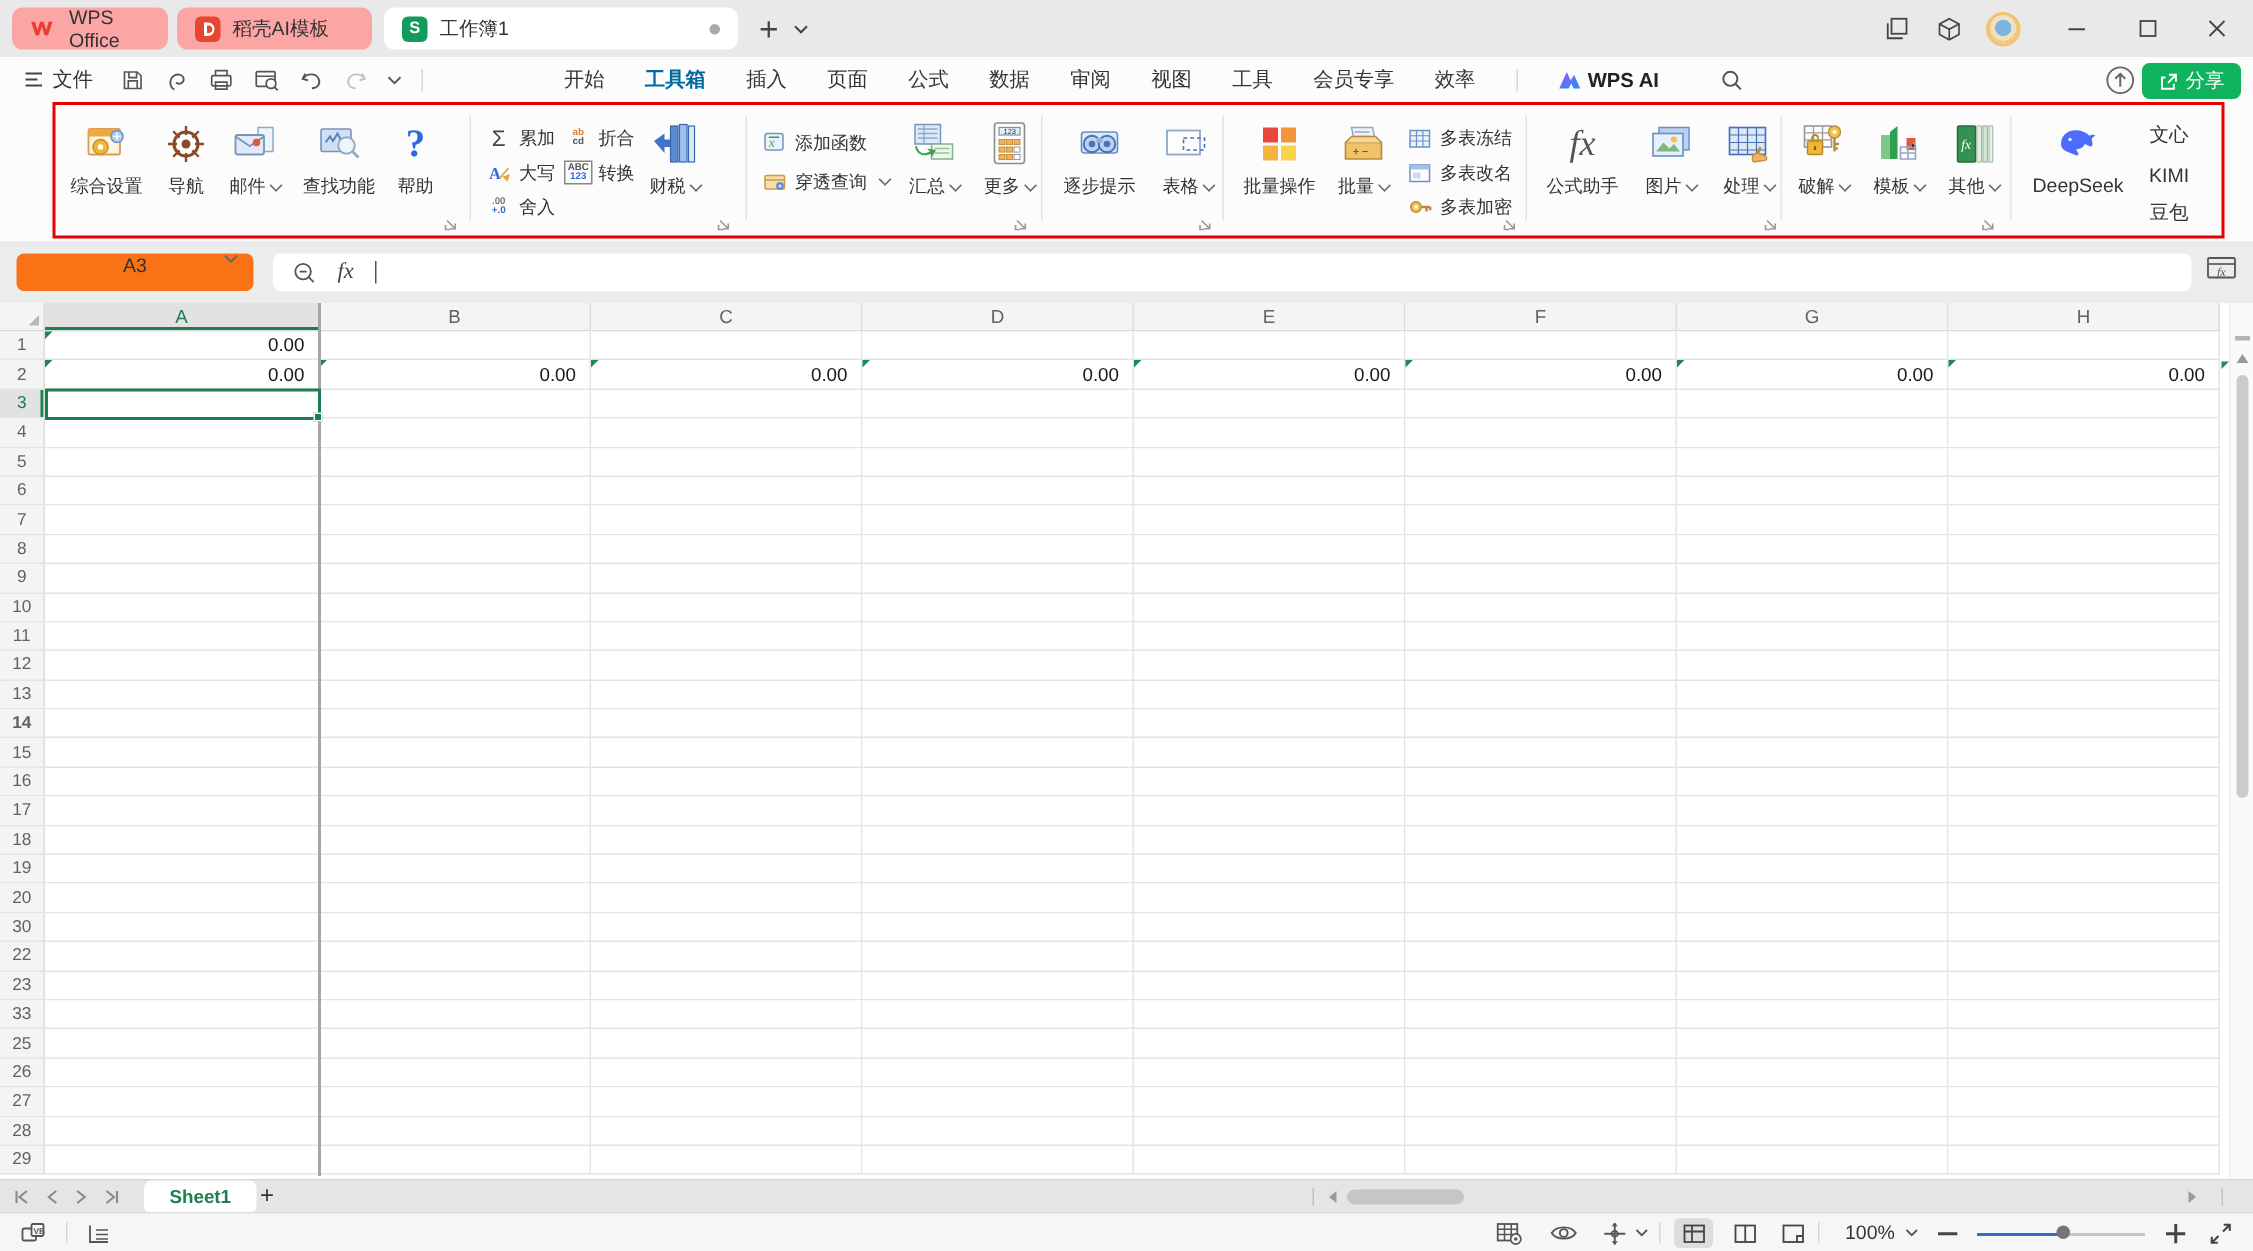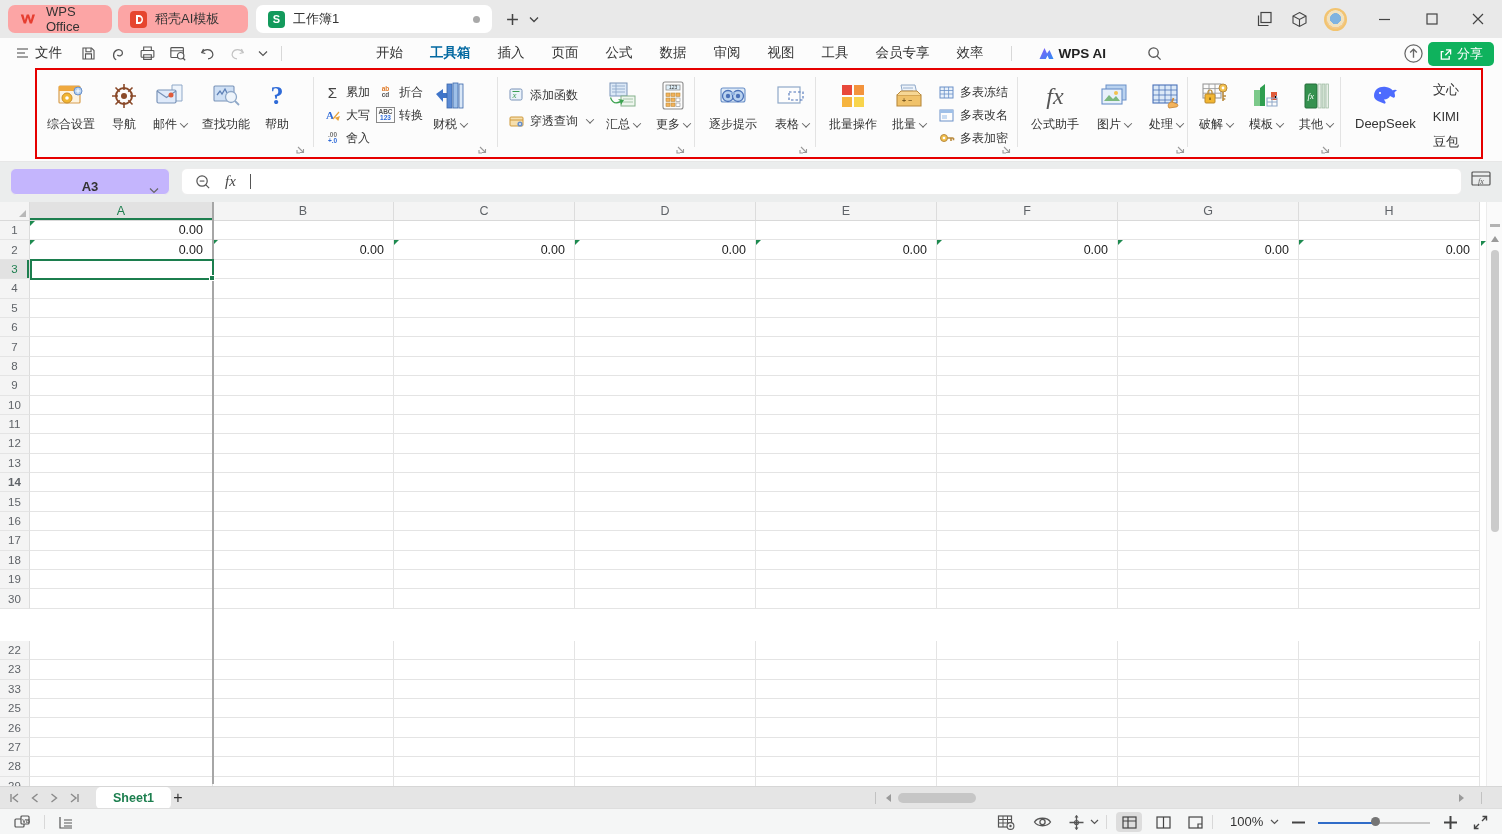--- a/index.html
+++ b/index.html
@@ -37,21 +37,21 @@
   .vstack { display:flex; flex-direction:column; gap:3px; padding-top:4px; }
   .rsmall { display:flex; align-items:center; gap:5px; font-size:12px; color:#333; height:20px; white-space:nowrap; }
   .sicon { width:17px; height:15px; display:flex; align-items:center; justify-content:center; font-size:13px; color:#444; }
   .chev { display:inline-block; width:6px; height:6px; border-right:1.3px solid #666; border-bottom:1.3px solid #666; transform:rotate(45deg) translate(-1px,-1px); margin-left:4px; }
   .rsep { position:absolute; top:10px; width:1px; height:70px; background:#e3e3e3; }
   .launcher { position:absolute; top:78px; }
   .tinytxt { font-size:6.5px; line-height:6.5px; color:#555; font-weight:bold; text-align:center; }
 
   
   .fbar { position:absolute; left:0; top:162px; width:1502px; height:40px; background:#ebeded; }
-  .namebox { position:absolute; left:10px; top:6px; width:160px; height:27px; background:#c4b5fd; border:1px solid #ededed; border-radius:6px; display:flex; align-items:flex-end; justify-content:center; font-size:13px; color:#333;font-weight:bold; }
+  .namebox { position:absolute; left:10px; top:6px; width:160px; height:27px; background:#f97316; border:1px solid #ededed; border-radius:6px; display:flex; align-items:flex-start; justify-content:center; font-size:13px; color:#333; }
   .fx-field { position:absolute; left:181px; top:6px; width:1281px; height:27px; background:#fff; border:1px solid #ededed; border-radius:6px; display:flex; align-items:center; padding-left:13px; gap:14px; }
   .caret { width:1px; height:15px; background:#555; }
 
   
   .gridwrap { position:absolute; left:0; top:202px; width:1486px; height:584px; background:#fff; }
   .grow { display:flex; height:19px; }
   .gcell { position:relative; border-right:1px solid #e4e4e4; border-bottom:1px solid #e4e4e4; flex:none; }
   .ghead { background:#f4f4f4; display:flex; align-items:center; justify-content:center; font-size:12.5px; color:#5f6368; border-right:1px solid #dcdcdc; border-bottom:1px solid #d9d9d9; }
   .corner { width:30px; background:#f4f4f4; border-right:1px solid #dcdcdc; border-bottom:1px solid #d9d9d9; }
   .cornertri { position:absolute; right:3px; bottom:3px; width:0; height:0; border-left:7px solid transparent; border-bottom:7px solid #b8b8b8; }
@@ -954,31 +954,42 @@
       <div class="gcell cell" style="width: 183px;"></div>
       <div class="gcell cell" style="width: 181px;"></div>
       <div class="gcell cell" style="width: 181px;"></div>
       <div class="gcell cell" style="width: 181px;"></div>
       <div class="gcell cell" style="width: 181px;"></div>
       <div class="gcell cell" style="width: 181px;"></div>
       <div class="gcell cell" style="width: 181px;"></div>
       <div class="gcell cell" style="width: 181px;"></div>
     </div>
     <div class="grow" style="height: 19.4px;">
+      <div class="gcell rhead">20</div>
+      <div class="gcell cell" style="width: 183px;"></div>
+      <div class="gcell cell" style="width: 181px;"></div>
+      <div class="gcell cell" style="width: 181px;"></div>
+      <div class="gcell cell" style="width: 181px;"></div>
+      <div class="gcell cell" style="width: 181px;"></div>
+      <div class="gcell cell" style="width: 181px;"></div>
+      <div class="gcell cell" style="width: 181px;"></div>
+      <div class="gcell cell" style="width: 181px;"></div>
+    </div>
+    <div class="grow" style="height: 19.4px;">
       <div class="gcell rhead">30</div>
       <div class="gcell cell" style="width: 183px;"></div>
       <div class="gcell cell" style="width: 181px;"></div>
       <div class="gcell cell" style="width: 181px;"></div>
       <div class="gcell cell" style="width: 181px;"></div>
       <div class="gcell cell" style="width: 181px;"></div>
       <div class="gcell cell" style="width: 181px;"></div>
       <div class="gcell cell" style="width: 181px;"></div>
       <div class="gcell cell" style="width: 181px;"></div>
     </div>
-    <div class="grow" style="height: 19.4px; margin-top: 32px;">
+    <div class="grow" style="height: 19.4px;">
       <div class="gcell rhead">22</div>
       <div class="gcell cell" style="width: 183px;"></div>
       <div class="gcell cell" style="width: 181px;"></div>
       <div class="gcell cell" style="width: 181px;"></div>
       <div class="gcell cell" style="width: 181px;"></div>
       <div class="gcell cell" style="width: 181px;"></div>
       <div class="gcell cell" style="width: 181px;"></div>
       <div class="gcell cell" style="width: 181px;"></div>
       <div class="gcell cell" style="width: 181px;"></div>
     </div>

